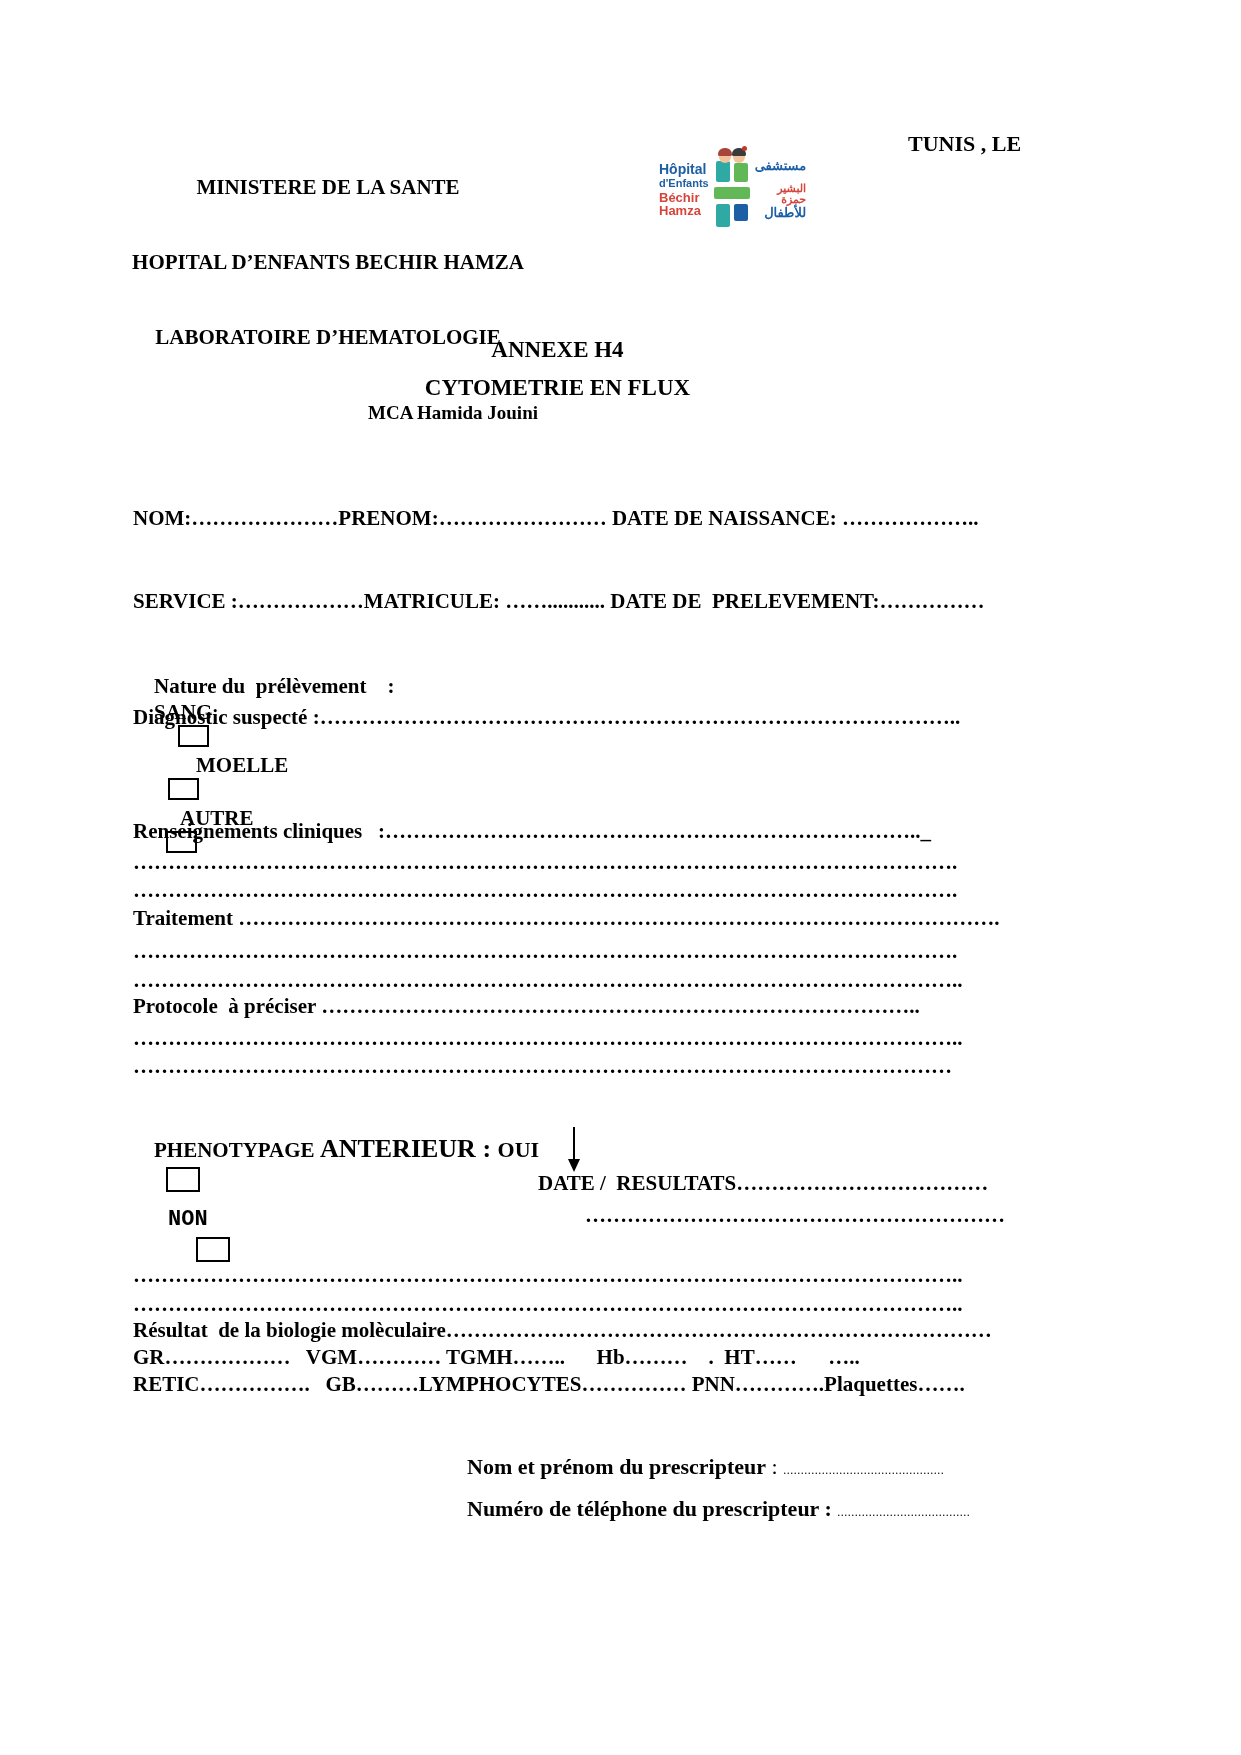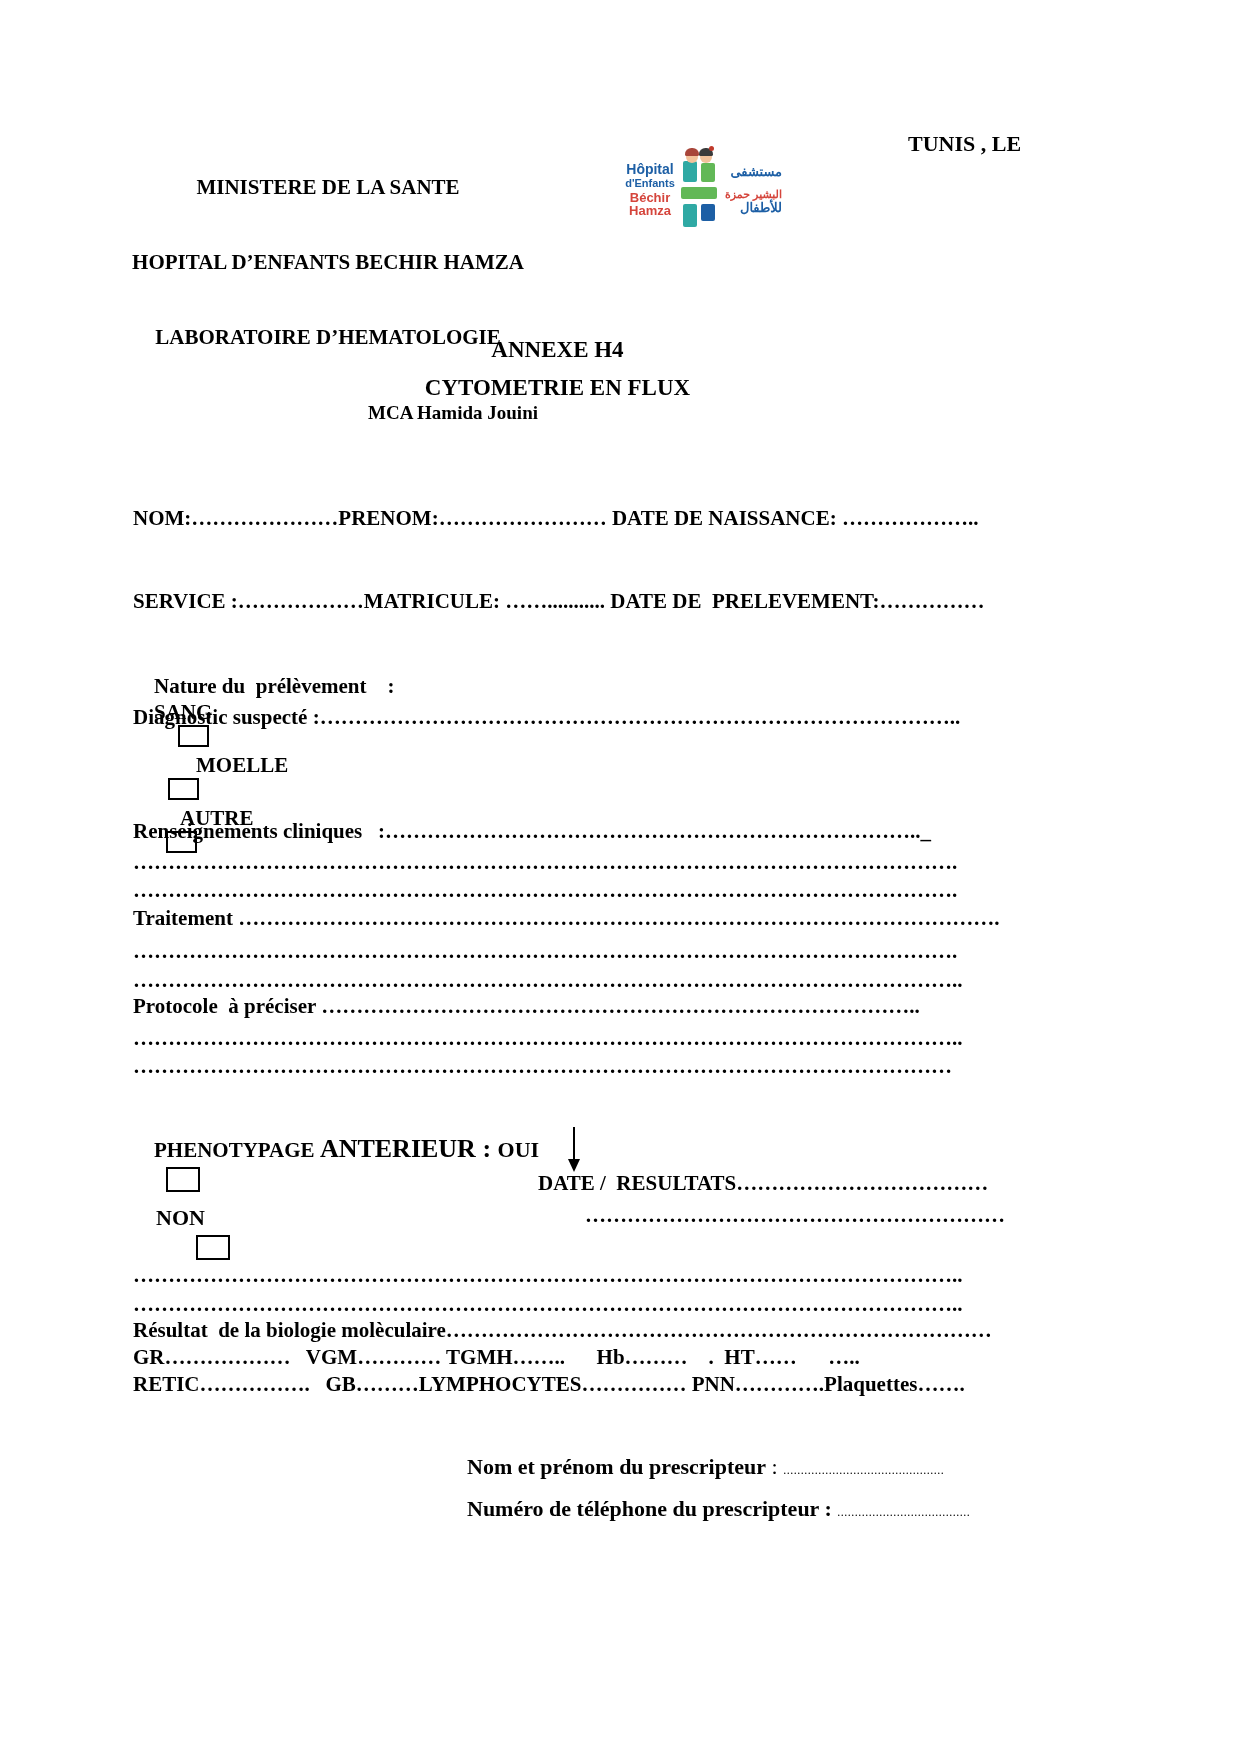--- a/index.html
+++ b/index.html
@@ -11,21 +11,21 @@
   }
   
   .hdr{position:absolute;left:118px;top:125px;width:420px;text-align:center;
        font-weight:bold;font-size:21px;line-height:25px;white-space:pre;}
   .hdr .sub{font-size:19px;text-align:right;}
   .tunis{position:absolute;left:908px;top:131px;font-weight:bold;font-size:22px;white-space:pre;}
   
   .logo{position:absolute;left:624px;top:144px;width:158px;height:90px;
         display:flex;align-items:center;gap:5px;
         font-family:"Liberation Sans",sans-serif;line-height:1;}
-  .logo .fr{width:52px;text-align:center;}
+  .logo .fr{width:52px;text-align:left;margin-left:35px;}
   .logo .fr .l1{color:#1d5fa5;font-weight:bold;font-size:14px;}
   .logo .fr .l2{color:#1d5fa5;font-weight:bold;font-size:11px;margin-top:2px;}
   .logo .fr .l3{color:#d5453c;font-weight:bold;font-size:13px;margin-top:2px;}
   .logo .hcol{display:flex;flex-direction:column;align-items:center;}
   .heads{display:flex;gap:2px;margin-bottom:-3px;position:relative;z-index:2;}
   .head{position:relative;width:12px;height:12px;border-radius:50%;background:#f2c29b;}
   .head::before{content:"";position:absolute;top:-3px;left:-1px;width:14px;height:8px;
                 border-radius:8px 8px 2px 2px;}
   .head.boy::before{background:#a8453a;}
   .head.girl::before{background:#3b3b3b;}
@@ -115,21 +115,21 @@
   <div class="line" style="top:905px;">Traitement ……………………………………………………………………………………………….</div>
   <div class="line" style="top:938px;">……………………………………………………………………………………………………….</div>
   <div class="line" style="top:967px;">………………………………………………………………………………………………………..</div>
   <div class="line" style="top:993px;">Protocole  à préciser …………………………………………………………………………..</div>
   <div class="line" style="top:1025px;">………………………………………………………………………………………………………..</div>
   <div class="line" style="top:1053px;">………………………………………………………………………………………………………</div>
 
   <div class="line" style="top:1098px;line-height:34px;">
     <span class="ph-small">PHENOTYPAGE </span><span class="ph-big">ANTERIEUR</span><span class="ph-big"> : </span><span style="font-size:22px;">OUI</span>
     <span class="cbx" style="width:30px;height:21px;margin-left:12px;"></span>
-    <span style="font-size:22px;margin-left:2px;">NON</span>
+    <span style="font-size:22px;margin-left:14px;font-family:Liberation Mono, monospace;">NON</span>
     <span class="cbx" style="width:30px;height:21px;margin-left:42px;"></span>
   </div>
 
   <svg class="arrow" viewBox="0 0 18 45">
     <line x1="9" y1="0" x2="9" y2="34" stroke="#000" stroke-width="2"></line>
     <polygon points="3,32 15,32 9,45" fill="#000"></polygon>
   </svg>
 
   <div class="line" style="left:538px;top:1170px;width:545px;">DATE /  RESULTATS………………………………</div>
   <div class="line" style="left:585px;top:1202px;width:498px;">……………………………………………………</div>

